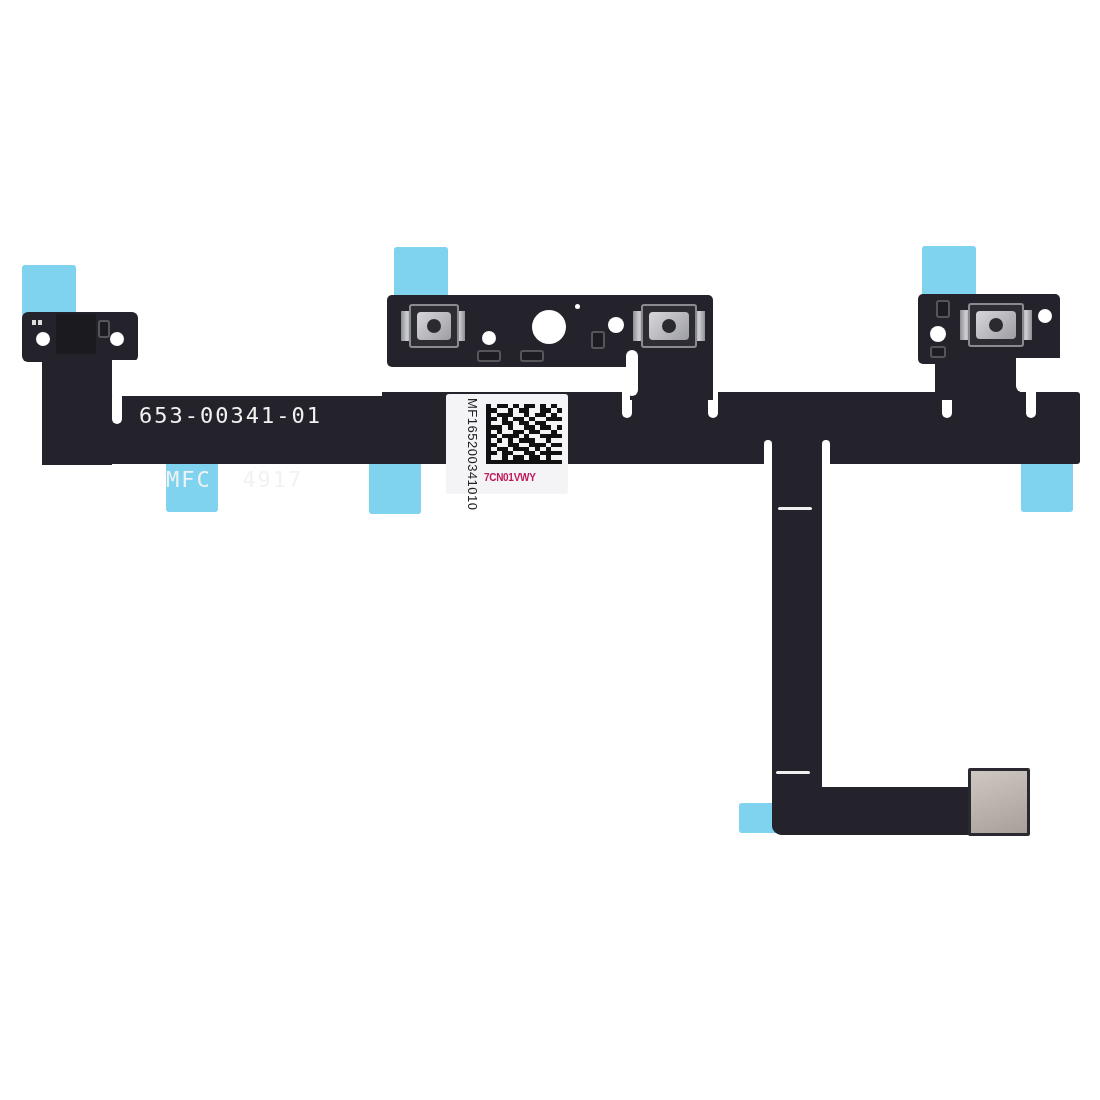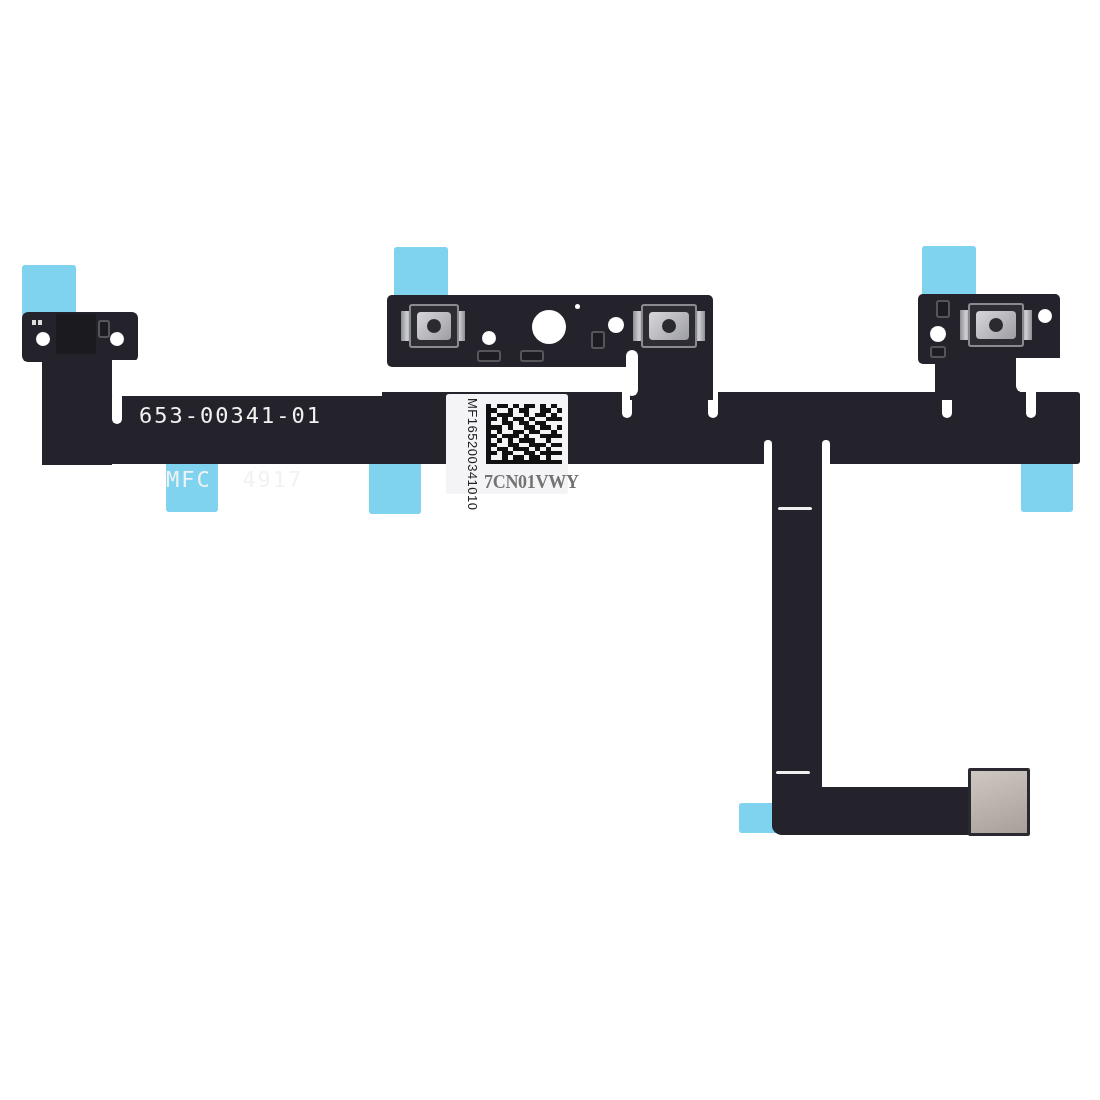--- a/index.html
+++ b/index.html
@@ -11,21 +11,21 @@
     .slot { background: #ffffff; position: absolute; border-radius: 6px; }
     .btn-body { position: absolute; background: #2e2d33; border: 2px solid #8a8a90; border-radius: 3px; box-sizing: border-box; }
     .btn-plate { position: absolute; background: linear-gradient(135deg,#d7d7db,#9d9ea3); border-radius: 4px; }
     .btn-dot { position: absolute; background: #2a2a30; border-radius: 50%; }
     .btn-leg { position: absolute; background: linear-gradient(90deg,#8e8f94,#cfd0d4,#8e8f94); }
     .smd { position: absolute; border: 2px solid #55555c; border-radius: 3px; background: #1c1c22; }
     .print { position: absolute; color: #f2f2f2; font-family: "DejaVu Sans Mono", monospace; font-size: 22px; letter-spacing: 2px; line-height: 24px; white-space: pre; }
     .mark { position: absolute; background: #f0f0f0; height: 3px; border-radius: 2px; }
     .label-sticker { position: absolute; background: #f4f4f6; border-radius: 3px; }
     .vert { position: absolute; font-family: "Liberation Sans", sans-serif; font-size: 13px; color: #222; transform: rotate(90deg); transform-origin: left top; white-space: nowrap; letter-spacing: 0.5px; }
-    .code-bottom { position: absolute; font-family: Liberation Serif, serif; font-size: 18px; color: #737373; white-space: nowrap; font-weight: bold; letter-spacing: -0.3px; }
+    .code-bottom { position: absolute; font-family: Liberation Sans, sans-serif; font-size: 10px; color: #be185d; white-space: nowrap; font-weight: bold; letter-spacing: -0.3px; }
     .qr { position: absolute; display: grid; grid-template-columns: repeat(14, 1fr); grid-template-rows: repeat(14, 1fr); }
     .qr span { display: block; }
     .stiffener { position: absolute; background: linear-gradient(160deg,#cfc7c2,#a79f9a); border-radius: 2px; border: 3px solid #2a2930; box-sizing: border-box; }
   </style>
 </head>
 <body>
 
 <div id="stage">
 
   <div class="abs tape" style="left:22px;top:265px;width:54px;height:55px;"></div>

